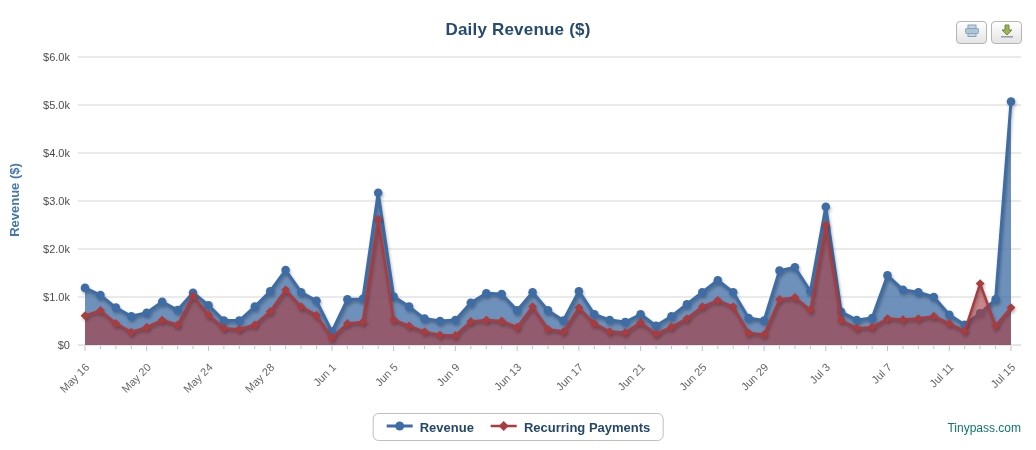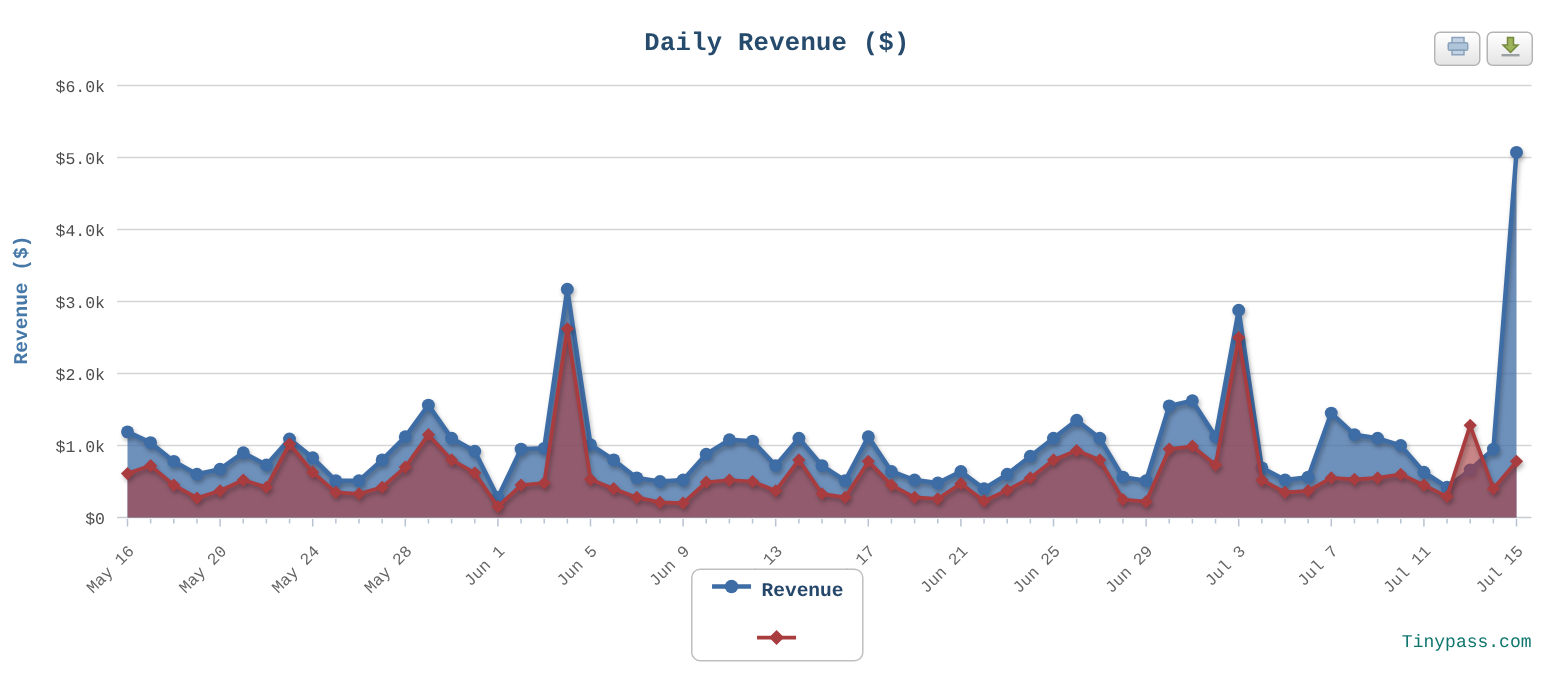--- a/index.html
+++ b/index.html
@@ -1,18 +1,18 @@
 <!DOCTYPE html>
 <html><head>
 <meta charset="utf-8">
 <style>
   html,body{margin:0;padding:0;background:#fff;}
   .chart-container{
     position:relative;width:1036px;height:450px;background:#fff;overflow:hidden;
-    font-family:Liberation Mono, monospace;
+    font-family:Liberation Sans, sans-serif;
   }
   .chart-title{
     position:absolute;top:20px;left:0;width:1036px;text-align:center;
     font-size:17px;font-weight:600;color:#274b6d;letter-spacing:.2px;
   }
   .export-buttons{position:absolute;top:21px;right:14px;display:flex;gap:4px;}
   .export-btn{
     width:31px;height:23px;border:1px solid #b4b4b4;border-radius:4px;
     background:linear-gradient(#ffffff,#e4e4e4);display:flex;align-items:center;justify-content:center;
     cursor:pointer;padding:0;
@@ -24,21 +24,21 @@
   svg.plot{position:absolute;top:0;left:0;}
   .gridline{stroke:#d5d5d5;stroke-width:1;}
   .axis-line{stroke:#c7ccd3;stroke-width:1;}
   .xtick{stroke:#b7c2d2;stroke-width:1;}
   .ytick-label{font-size:11px;fill:#4d4d4d;text-anchor:end;}
   .xtick-label{font-size:11px;fill:#666;}
   .series-shadow{filter:drop-shadow(1px 2px 1.5px rgba(0,0,0,0.28));}
   .legend{
     position:absolute;bottom:9px;left:50%;transform:translateX(-50%);
     display:flex;align-items:center;gap:16px;background:#fff;
-    border:1px solid #bfbfbf;border-radius:6px;padding:4px 12px;white-space:nowrap;flex-direction:column;
+    border:1px solid #bfbfbf;border-radius:6px;padding:4px 12px;white-space:nowrap;
   }
   .legend-item{display:flex;align-items:center;gap:6px;cursor:pointer;}
   .legend-label{font-size:13px;color:#25476a;font-weight:600;}
   .credit{position:absolute;right:15px;bottom:15px;font-size:12px;color:#0f766e;}
 </style>
 </head>
 <body>
 
 <div class="chart-container">
 
@@ -300,18 +300,19 @@
       </span>
       <span class="legend-label">Revenue</span>
     </div>
     <div class="legend-item">
       <span>
         <svg width="28" height="12" viewBox="0 0 28 12">
           <line x1="1" y1="6" x2="27" y2="6" stroke-width="2.5" stroke="#a83c3f"></line>
           <path d="M14 1 L19 6 L14 11 L9 6 Z" fill="#a83c3f"></path>
         </svg>
       </span>
+      <span class="legend-label">Recurring Payments</span>
     </div>
   </div>
 
   <div class="credit">Tinypass.com</div>
 
 </div>
 
 </body></html>

